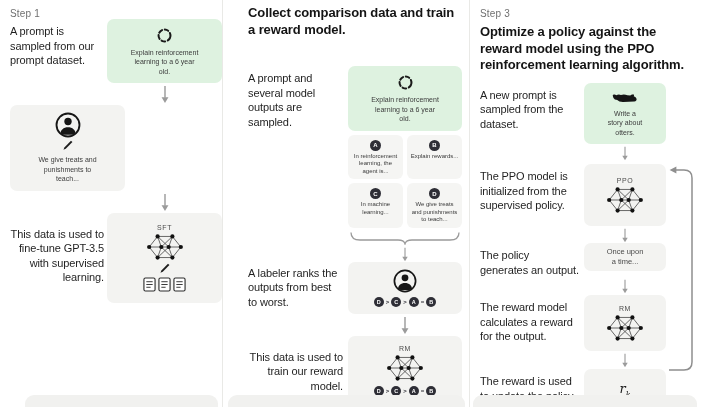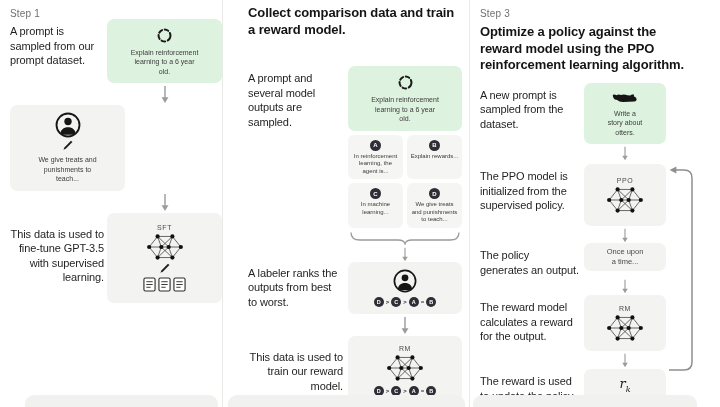--- a/index.html
+++ b/index.html
@@ -51,21 +51,21 @@
   .rank .sep{font-size:6px;font-weight:bold;color:#2e2e36;line-height:1;}
 
   .person{width:26px;height:26px;display:block;}
   .net{width:38px;height:28px;display:block;}
   .pencil{width:11px;height:11px;display:block;margin-top:2px;}
   .sample{width:17px;height:17px;display:block;margin-top:1px;}
   .otter{width:26px;height:13px;display:block;margin-top:2px;}
   .docs{display:flex;gap:2px;margin-top:3px;}
   .doc{width:13px;height:15px;}
 
-  .rkbox{height:36px;justify-content:flex-start;}
+  .rkbox{height:36px;justify-content:flex-end;}
   .rk{font-family:"DejaVu Serif",serif;font-style:italic;font-size:13px;color:#1a1a1a;}
   .rk sub{font-size:8px;font-style:italic;}
 
   .outbox{height:28px;justify-content:center;}
   .outbox .cap{margin-top:0;font-size:7.5px;color:#4a4a4a;}
 
   .loop{position:absolute;left:188px;top:168px;width:28px;height:208px;overflow:visible;}
 
   .strip{position:absolute;top:395px;height:13px;background:#f1f1ef;border-radius:9px 9px 0 0;}
 

